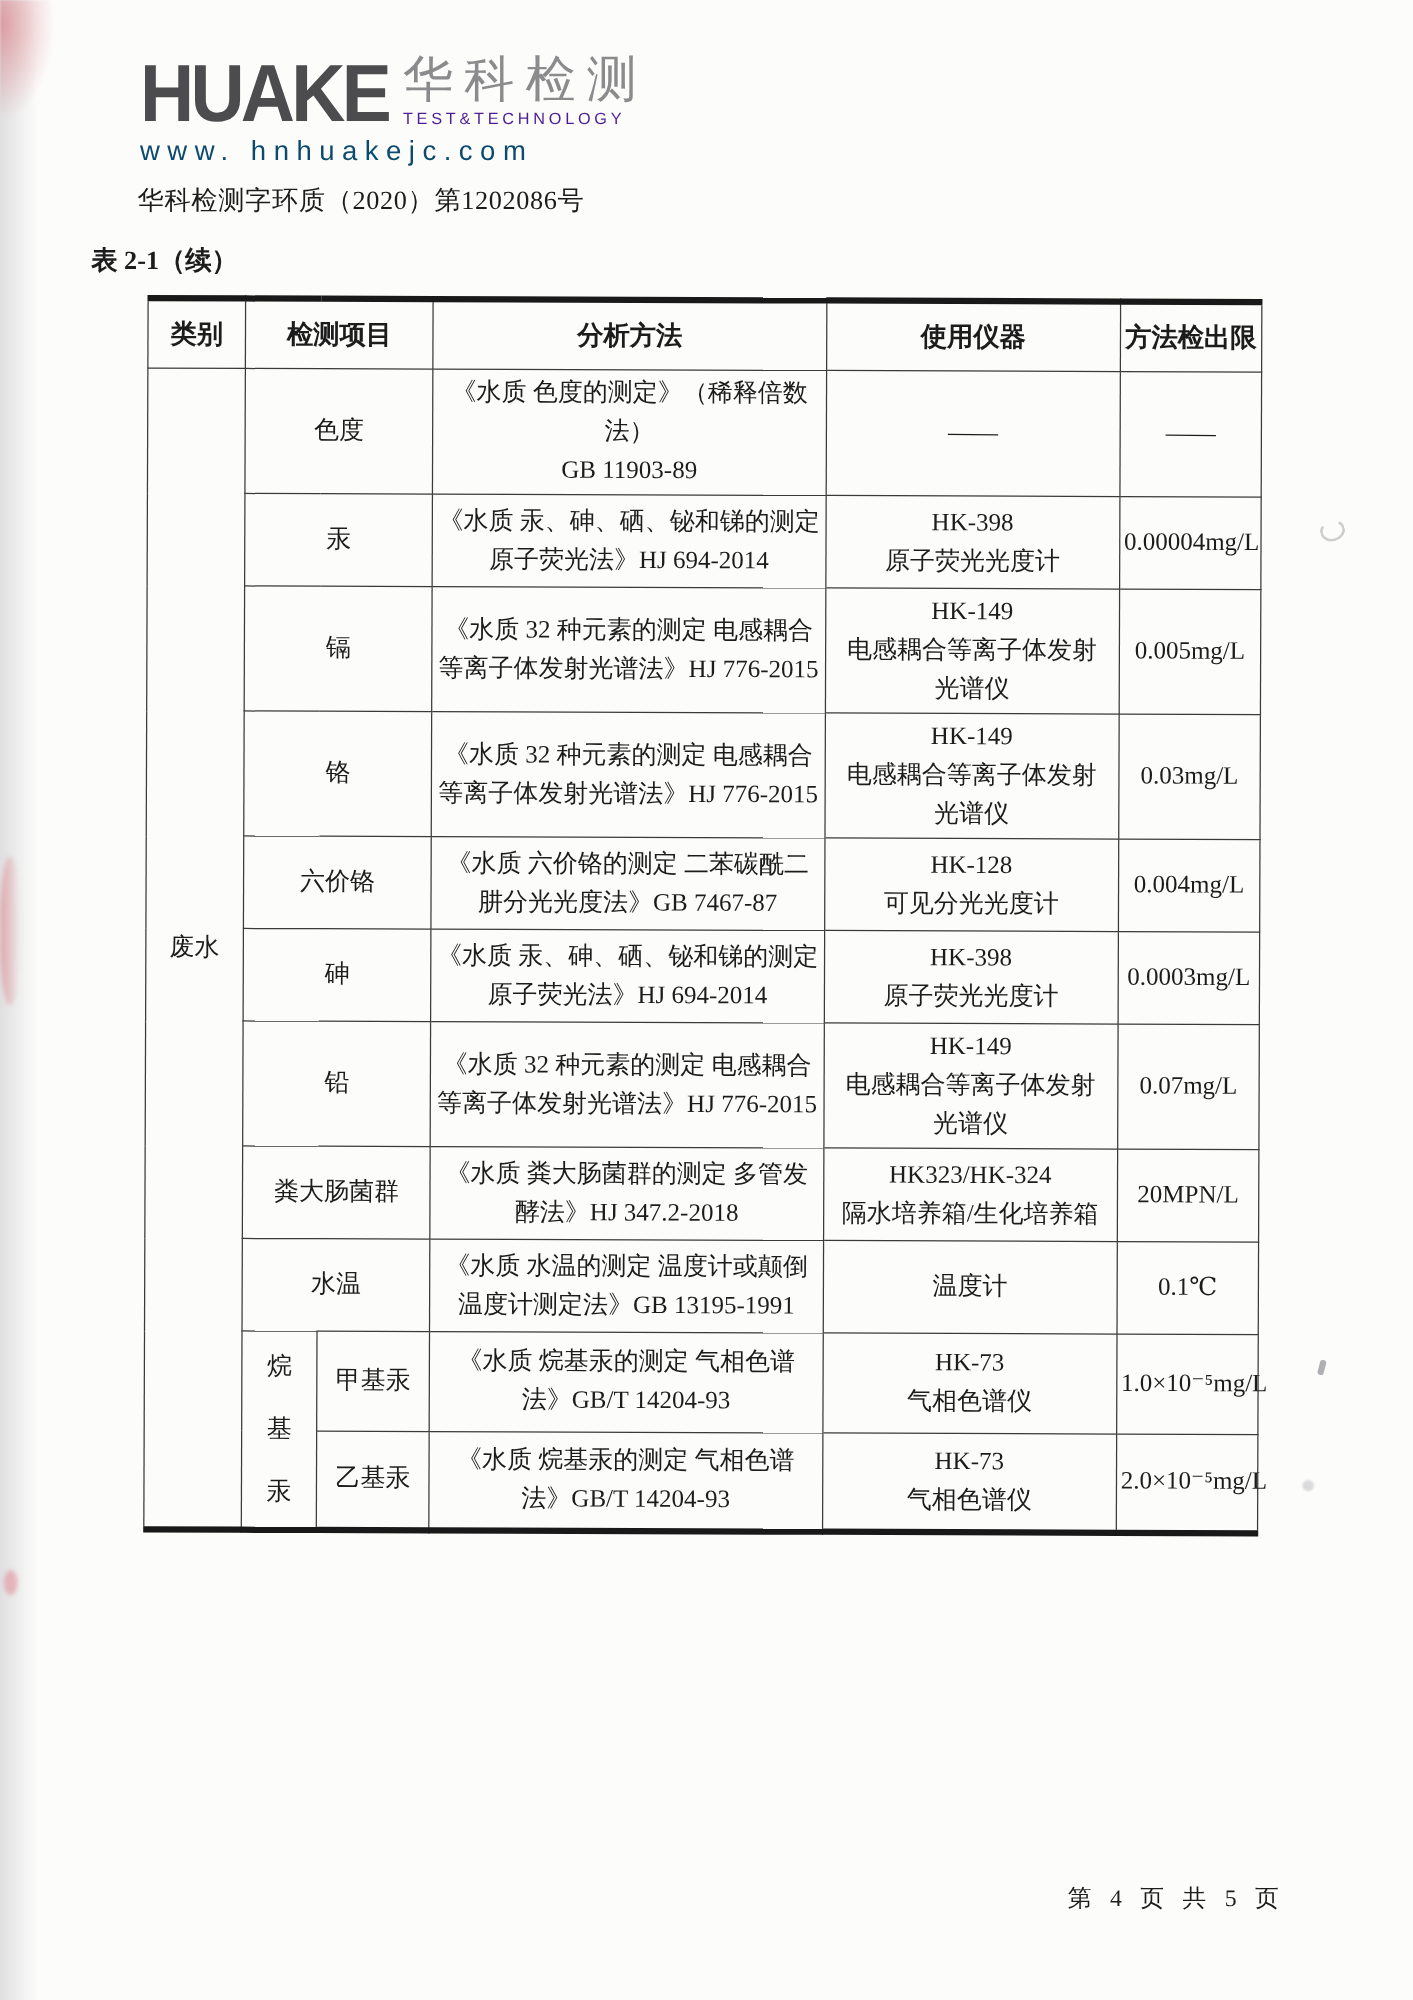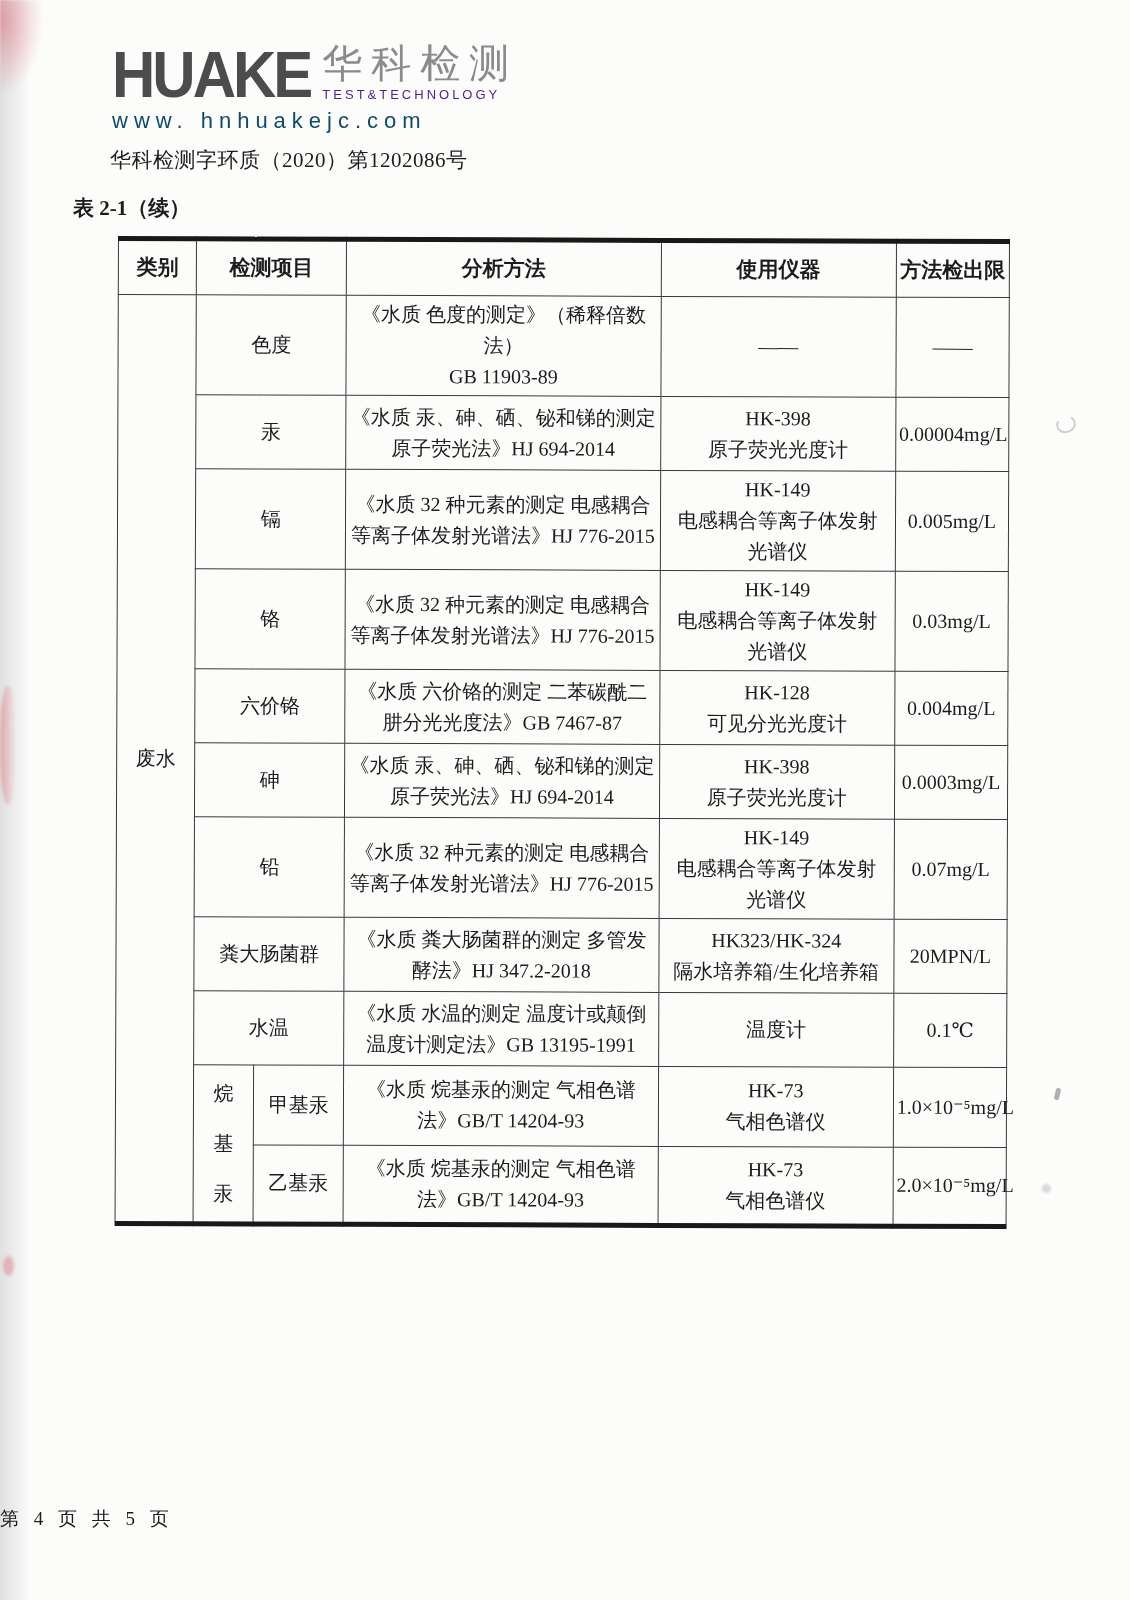--- a/index.html
+++ b/index.html
@@ -59,21 +59,21 @@
   .report-table thead tr{height:56px;}
   .report-table thead th{font-weight:bold;font-size:21px;}
   .report-table tbody tr{height:74px;}
   .method-cell{white-space:pre-line;font-size:19px;}
   .instrument-cell{white-space:pre-line;}
   .limit-cell{font-size:19px;}
   .vertical-text{width:1.15em;margin:0 auto;word-break:break-all;line-height:2.5;}
 
   .blank-note{margin:18px 0 0 136px;font-size:20px;}
   .page-footer{position:absolute;top:1506px;left:0;width:1028px;
-    text-align:left;font-size:19px;letter-spacing:5px;}
+    text-align:right;font-size:19px;letter-spacing:5px;}
 </style>
 </head>
 <body>
 
 <div class="artifact" id="art-left-band"></div>
 <div class="artifact" id="art-pink-top"></div>
 <div class="artifact" id="art-pink-mid"></div>
 <div class="artifact" id="art-pink-small"></div>
 <div class="artifact" id="art-mark-a"></div>
 <div class="artifact" id="art-mark-apos"></div>

